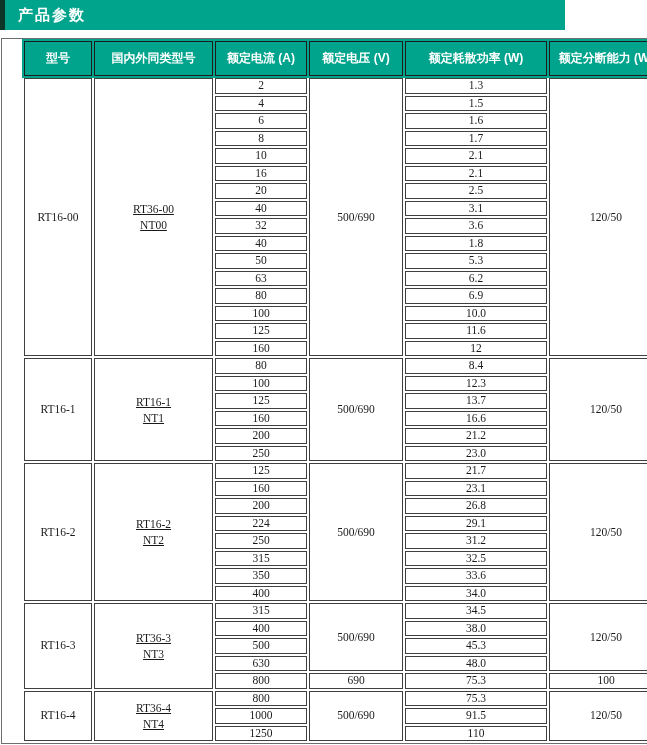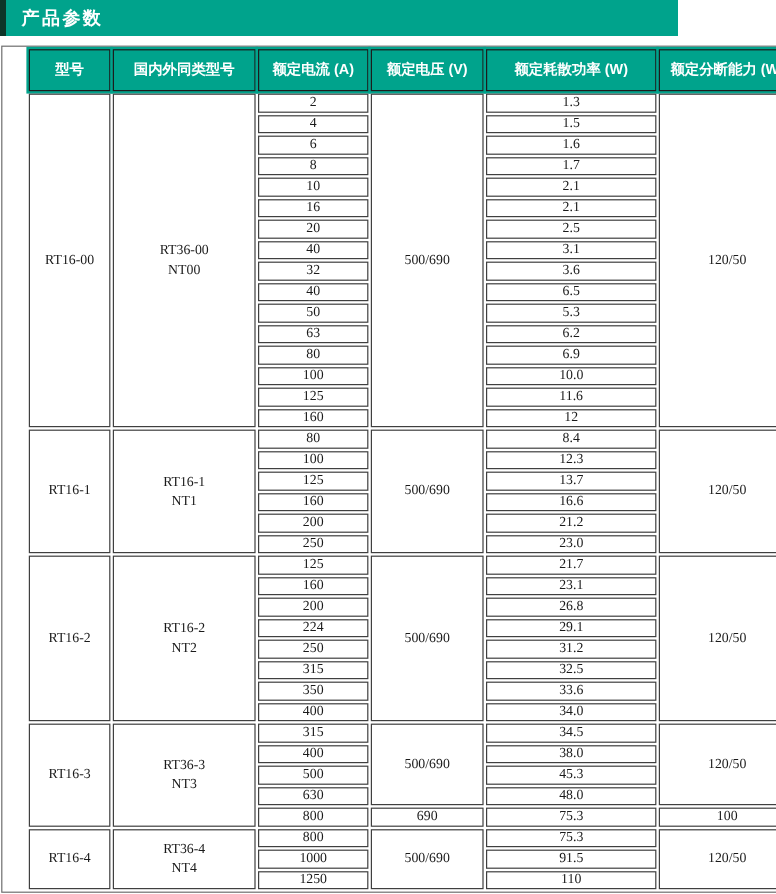--- a/index.html
+++ b/index.html
@@ -52,21 +52,21 @@
   }
   td {
     border:1px solid #3f3f3f;
     height:13.5px;
     padding:0;
     text-align:center; vertical-align:middle;
     font-family:"Liberation Serif","DejaVu Serif",serif;
     font-size:11.5px; line-height:13px;
     white-space:nowrap;
   }
-  td.equiv div { line-height:16px; }
+  td.equiv div { line-height:16px;text-decoration:underline; }
 </style>
 </head>
 <body>
 
 <div class="banner">
   <span class="accent"></span>
   <span class="title">产品参数</span>
 </div>
 
 <table class="params">
@@ -127,21 +127,21 @@
       <tr>
         <td>40</td>
         <td>3.1</td>
       </tr>
       <tr>
         <td>32</td>
         <td>3.6</td>
       </tr>
       <tr>
         <td>40</td>
-        <td>6.5</td>
+        <td>1.8</td>
       </tr>
       <tr>
         <td>50</td>
         <td>5.3</td>
       </tr>
       <tr>
         <td>63</td>
         <td>6.2</td>
       </tr>
       <tr>

